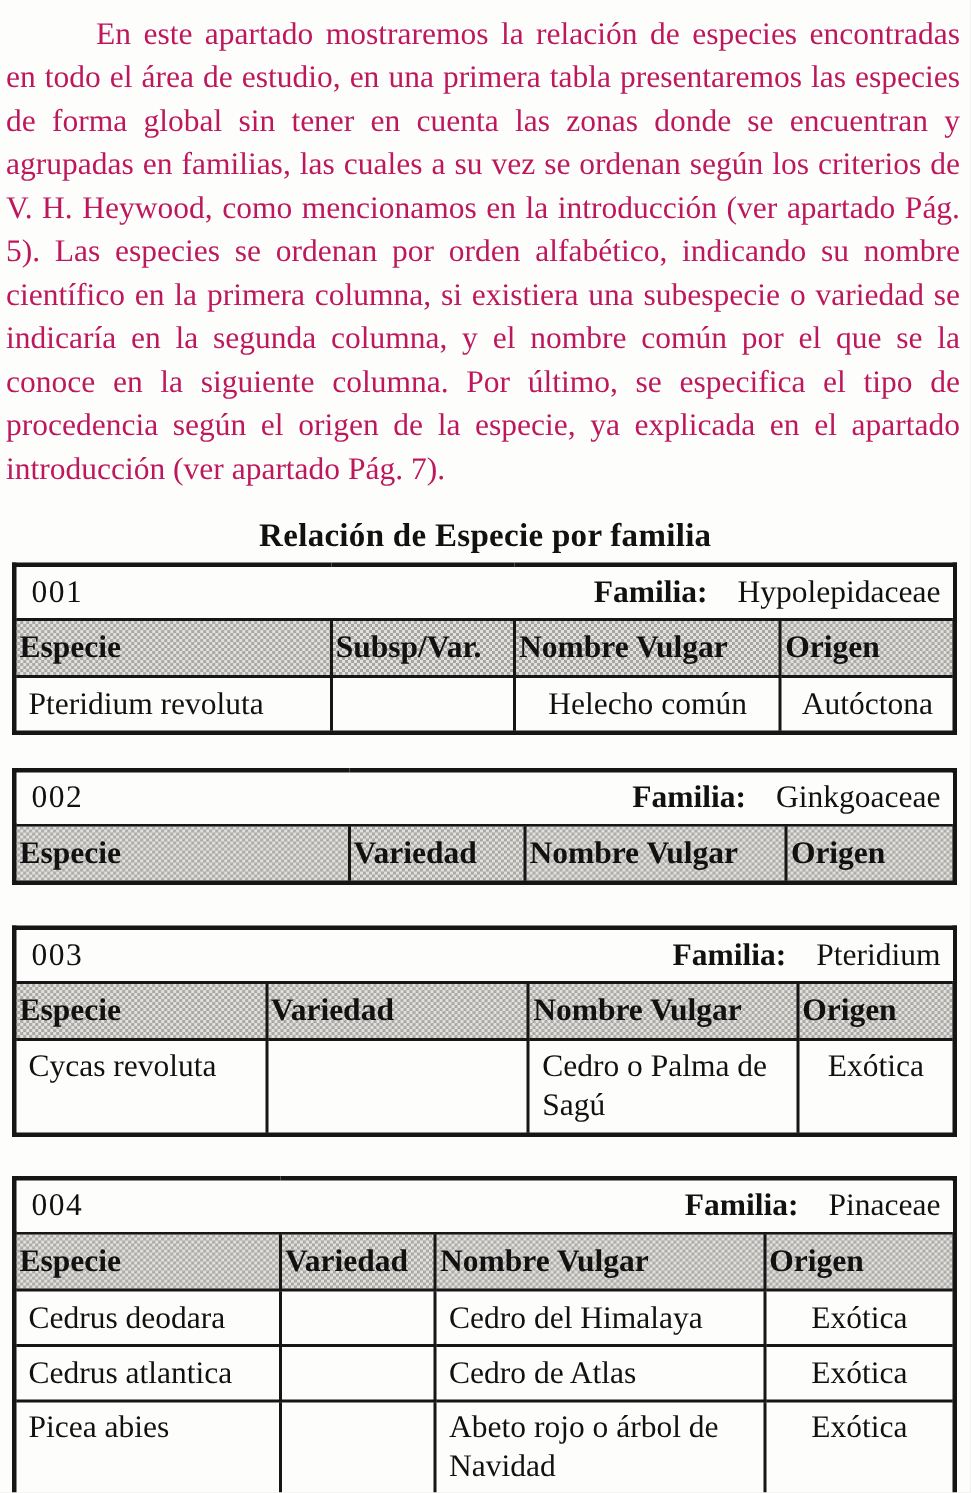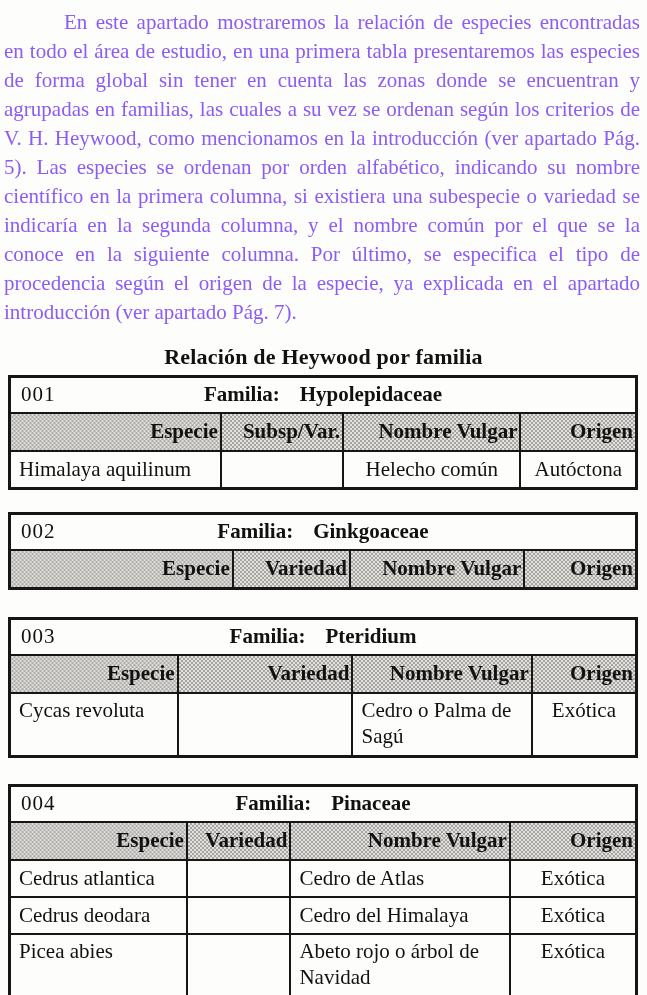--- a/index.html
+++ b/index.html
@@ -13,21 +13,21 @@
     color: #111;
     font-family: "Liberation Serif", "DejaVu Serif", serif;
     overflow: hidden;
   }
   .intro {
     margin: 8px 7px 0 4px;
     font-size: 21px;
     line-height: 29px;
     text-align: justify;
     text-indent: 60px;
-    color: #8b5cf6;
+    color: #be185d;
   }
   .section-title {
     margin-top: 17px;
     margin-bottom: 5px;
     font-size: 22px;
     font-weight: bold;
     text-align: center;
     letter-spacing: 0.2px;
   }
   table.species-table {
@@ -40,36 +40,36 @@
   }
   .mb-t1 { margin-bottom: 22px; }
   .mb-t2 { margin-bottom: 27px; border-radius: 13px; }
   .mb-t3 { margin-bottom: 26px; }
   table.species-table td, table.species-table th {
     border: 2px solid #161616;
   }
   tr.family-row td {
     position: relative;
     padding: 4px 8px 5px 8px;
-    text-align: center;
+    text-align: right;
     background: #fdfdfc;
   }
   .table-number {
     position: absolute;
     left: 10px;
     top: 4px;
     font-weight: normal;
     letter-spacing: 1px;
   }
   .family-label { font-weight: bold; margin-right: 20px; }
-  .family-name { font-weight: bold; }
+  .family-name { font-weight: normal; }
   tr.header-row th {
     padding: 5px 2px 6px 2px;
     font-weight: bold;
-    text-align: right;
+    text-align: left;
     background-color: #e2e1de;
     background-image:
       linear-gradient(45deg, #a6a5a2 25%, transparent 25%, transparent 75%, #a6a5a2 75%),
       linear-gradient(45deg, #a6a5a2 25%, transparent 25%, transparent 75%, #a6a5a2 75%);
     background-size: 4px 4px;
     background-position: 0 0, 2px 2px;
   }
   tr.data-row td {
     padding: 4px 8px 5px 8px;
     vertical-align: top;
@@ -80,21 +80,21 @@
   .al { text-align: left; }
   .ac { text-align: center; }
 </style>
 </head>
 <body>
 
 <div class="page">
 
   <p class="intro">En este apartado mostraremos la relación de especies encontradas en todo el área de estudio, en una primera tabla presentaremos las especies de forma global sin tener en cuenta las zonas donde se encuentran y agrupadas en familias, las cuales a su vez se ordenan según los criterios de V. H. Heywood, como mencionamos en la introducción (ver apartado Pág. 5). Las especies se ordenan por orden alfabético, indicando su nombre científico en la primera columna, si existiera una subespecie o variedad se indicaría en la segunda columna, y el nombre común por el que se la conoce en la siguiente columna. Por último, se especifica el tipo de procedencia según el origen de la especie, ya explicada en el apartado introducción (ver apartado Pág. 7).</p>
 
-  <h2 class="section-title">Relación de Heywood por familia</h2>
+  <h2 class="section-title">Relación de Especie por familia</h2>
 
   <table class="species-table mb-t1">
     <colgroup>
       <col style="width:33.7%">
         <col style="width:19.5%">
         <col style="width:28.3%">
         <col style="width:18.5%">
     </colgroup>
     <tbody>
     <tr class="family-row">
@@ -103,21 +103,21 @@
         <span class="family-label">Familia:</span><span class="family-name">Hypolepidaceae</span>
       </td>
     </tr>
     <tr class="header-row">
       <th>Especie</th>
       <th>Subsp/Var.</th>
       <th>Nombre Vulgar</th>
       <th>Origen</th>
     </tr>
     <tr class="data-row">
-      <td class="al">Himalaya aquilinum</td>
+      <td class="al">Pteridium revoluta</td>
       <td></td>
       <td class="ac">Helecho común</td>
       <td class="ac">Autóctona</td>
     </tr>
     </tbody>
   </table>
 
   <table class="species-table mb-t2">
     <colgroup>
       <col style="width:35.6%">
@@ -184,29 +184,29 @@
         <span class="family-label">Familia:</span><span class="family-name">Pinaceae</span>
       </td>
     </tr>
     <tr class="header-row">
       <th>Especie</th>
       <th>Variedad</th>
       <th>Nombre Vulgar</th>
       <th>Origen</th>
     </tr>
     <tr class="data-row">
+      <td class="al">Cedrus deodara</td>
+      <td></td>
+      <td class="al">Cedro del Himalaya</td>
+      <td class="ac">Exótica</td>
+    </tr>
+    <tr class="data-row">
       <td class="al">Cedrus atlantica</td>
       <td></td>
       <td class="al">Cedro de Atlas</td>
-      <td class="ac">Exótica</td>
-    </tr>
-    <tr class="data-row">
-      <td class="al">Cedrus deodara</td>
-      <td></td>
-      <td class="al">Cedro del Himalaya</td>
       <td class="ac">Exótica</td>
     </tr>
     <tr class="data-row tall">
       <td class="al">Picea abies</td>
       <td></td>
       <td class="al">Abeto rojo o árbol de Navidad</td>
       <td class="ac">Exótica</td>
     </tr>
 
     </tbody>

